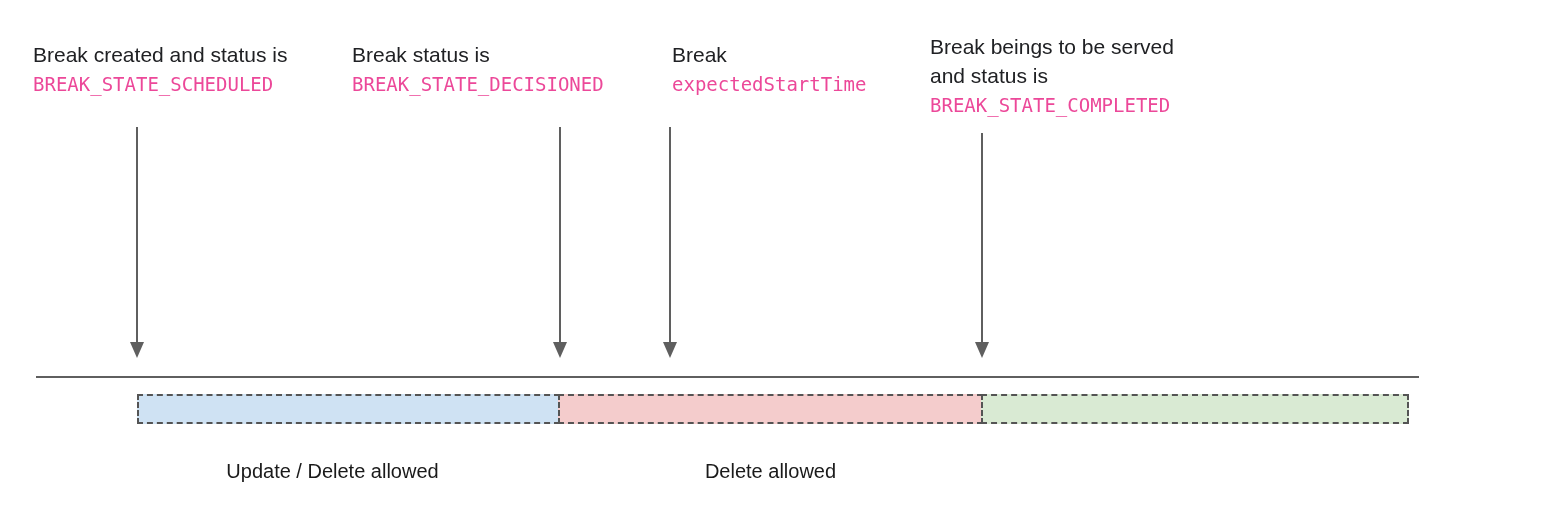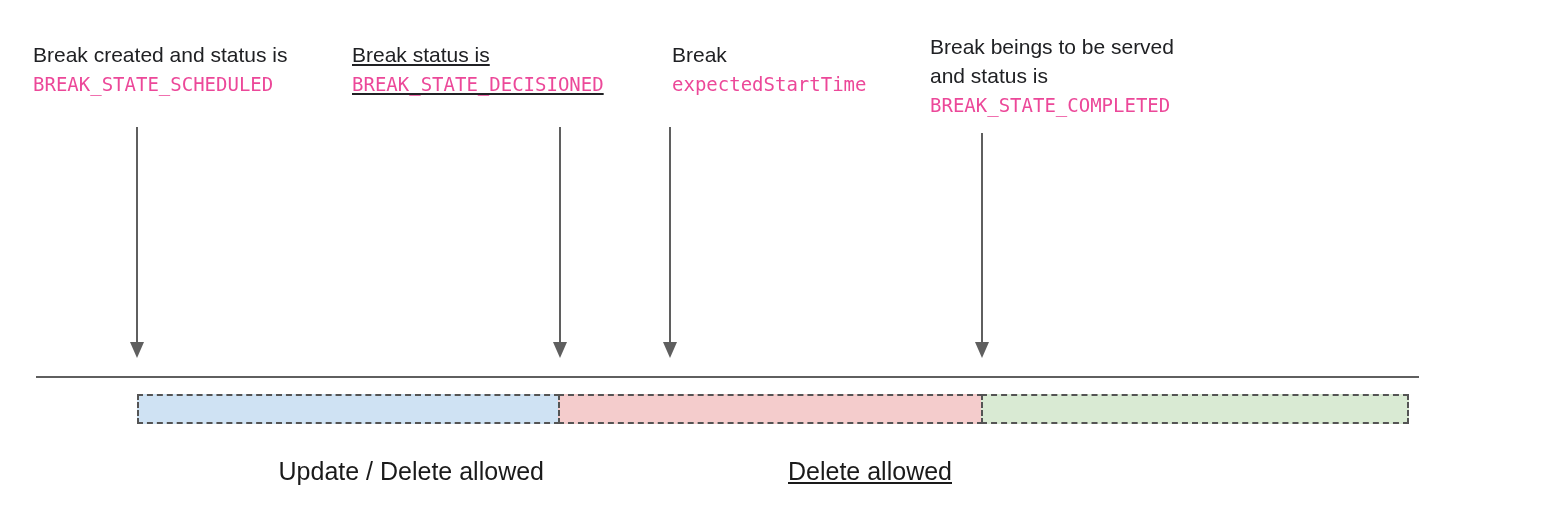--- a/index.html
+++ b/index.html
@@ -23,21 +23,21 @@
     font-size: 21px;
     line-height: 29px;
     white-space: nowrap;
   }
   .ann .code {
     font-family: "DejaVu Sans Mono", monospace;
     font-size: 19px;
     color: #ec4899;
   }
   .ann-1 { left: 33px;  top: 40px; }
-  .ann-2 { left: 352px; top: 40px; text-decoration: underline; }
+  .ann-2 { left: 352px; top: 40px; }
   .ann-3 { left: 672px; top: 40px; }
   .ann-4 { left: 930px; top: 32px; }
 
   
   .v-arrow {
     position: absolute;
     width: 2px;
     background: #5f5f5f;
   }
   .v-arrow::after {
@@ -95,28 +95,28 @@
     box-sizing: border-box;
   }
   .seg-1 { left: 137px; width: 423px; }
   .seg-2 { left: 558px; width: 425px; }
   .seg-3 { left: 981px; width: 428px; }
 
   
   .seg-label {
     position: absolute;
     top: 458px;
-    font-size: 25px;
+    font-size: 20px;
     line-height: 26px;
-    text-align: right;
+    text-align: center;
     color: #1a1a1a;
     white-space: nowrap;
   }
   .seg-label-1 { left: 137px; width: 423px; transform: translateX(-16px); }
-  .seg-label-2 { left: 527px; width: 425px; text-decoration: underline; }
+  .seg-label-2 { left: 558px; width: 425px; }
   .seg-label-3 { left: 981px; width: 428px; transform: translateX(22px); }
 </style>
 </head>
 <body>
 
 <div class="canvas">
 
   <div class="ann ann-1">
     <span>Break created and status is</span><br>
     <span class="code">BREAK_STATE_SCHEDULED</span>

